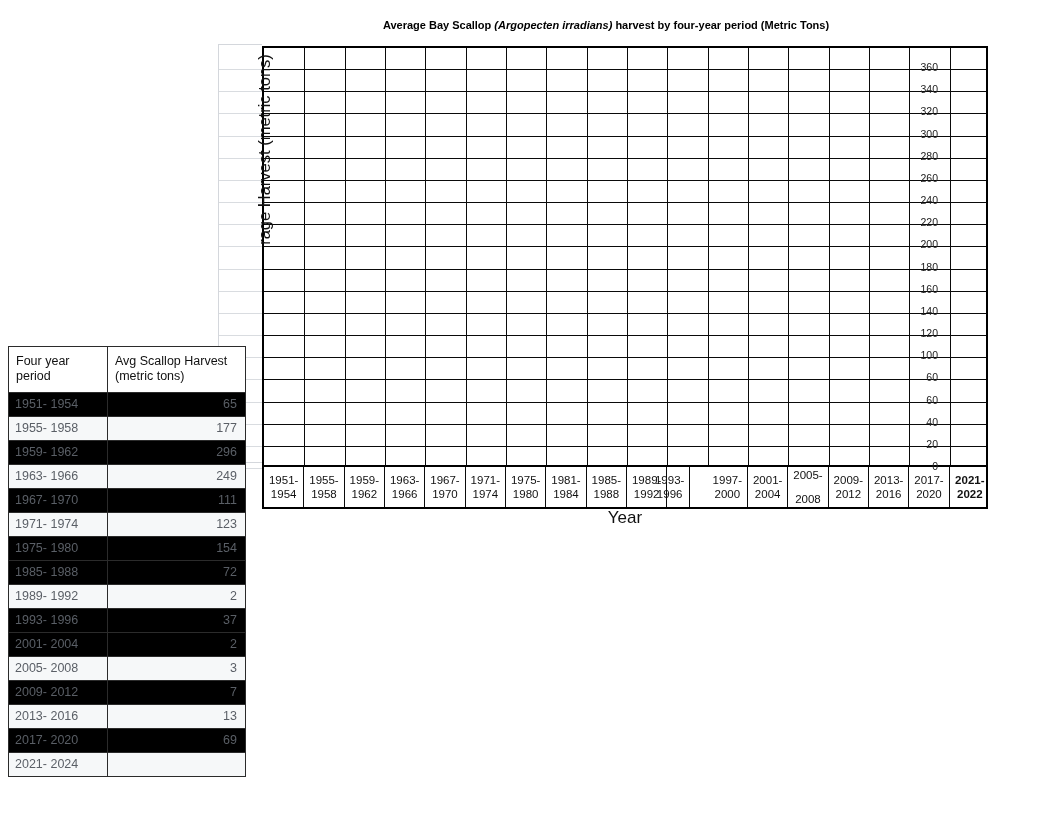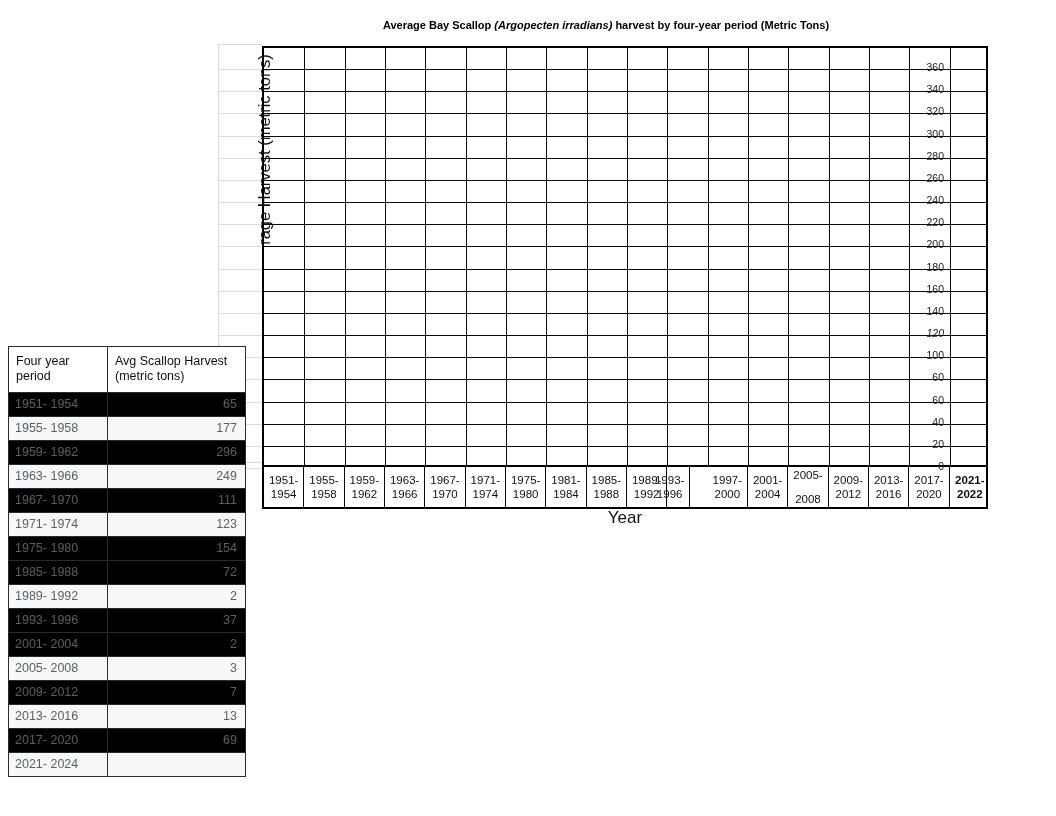--- a/index.html
+++ b/index.html
@@ -35,21 +35,21 @@
     border-right:none;
     box-sizing:border-box;
     background:#ffffff;
   }
   .tick-col .rowline{
     position:absolute;left:0;right:0;height:0;
     border-top:1px solid #d9dce0;
   }
   .ytick{
     position:absolute;
-    right:46px;
+    right:52px;
     width:40px;
     text-align:right;
     font-size:10.5px;
     color:#222;
     line-height:11px;
   }
 
   
   .grid-area{
     position:absolute;
@@ -288,21 +288,21 @@
         </div>
       </div>
     <div class="axis-x-title">Year</div>
     <div class="axis-y-title">rage Harvest (metric tons)</div>
   <div class="ytick" style="top: 421px;">0</div>
       <div class="ytick" style="top: 398.842px;">20</div>
       <div class="ytick" style="top: 376.684px;">40</div>
       <div class="ytick" style="top: 354.526px;">60</div>
       <div class="ytick" style="top: 332.368px;">60</div>
       <div class="ytick" style="top: 310.211px;">100</div>
-      <div class="ytick" style="top: 288.053px; font-style: italic;">120</div>
+      <div class="ytick" style="top: 288.053px;">120</div>
       <div class="ytick" style="top: 265.895px;">140</div>
       <div class="ytick" style="top: 243.737px;">160</div>
       <div class="ytick" style="top: 221.579px;">180</div>
       <div class="ytick" style="top: 199.421px;">200</div>
       <div class="ytick" style="top: 177.263px;">220</div>
       <div class="ytick" style="top: 155.105px;">240</div>
       <div class="ytick" style="top: 132.947px;">260</div>
       <div class="ytick" style="top: 110.789px;">280</div>
       <div class="ytick" style="top: 88.6316px;">300</div>
       <div class="ytick" style="top: 66.4737px;">320</div>

